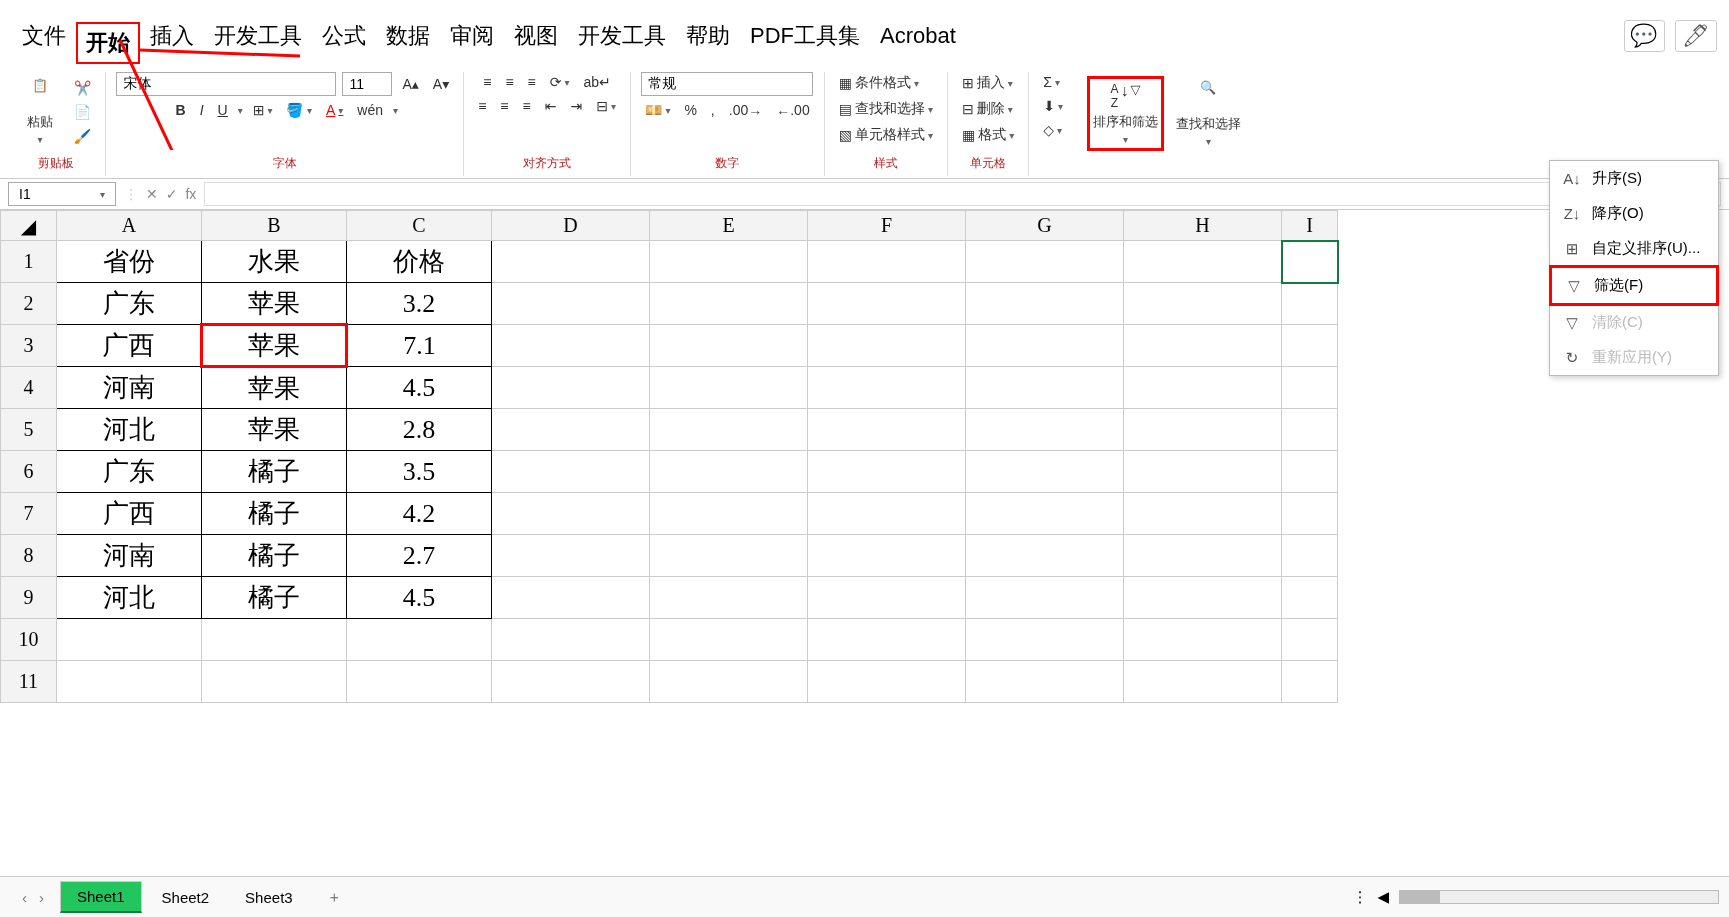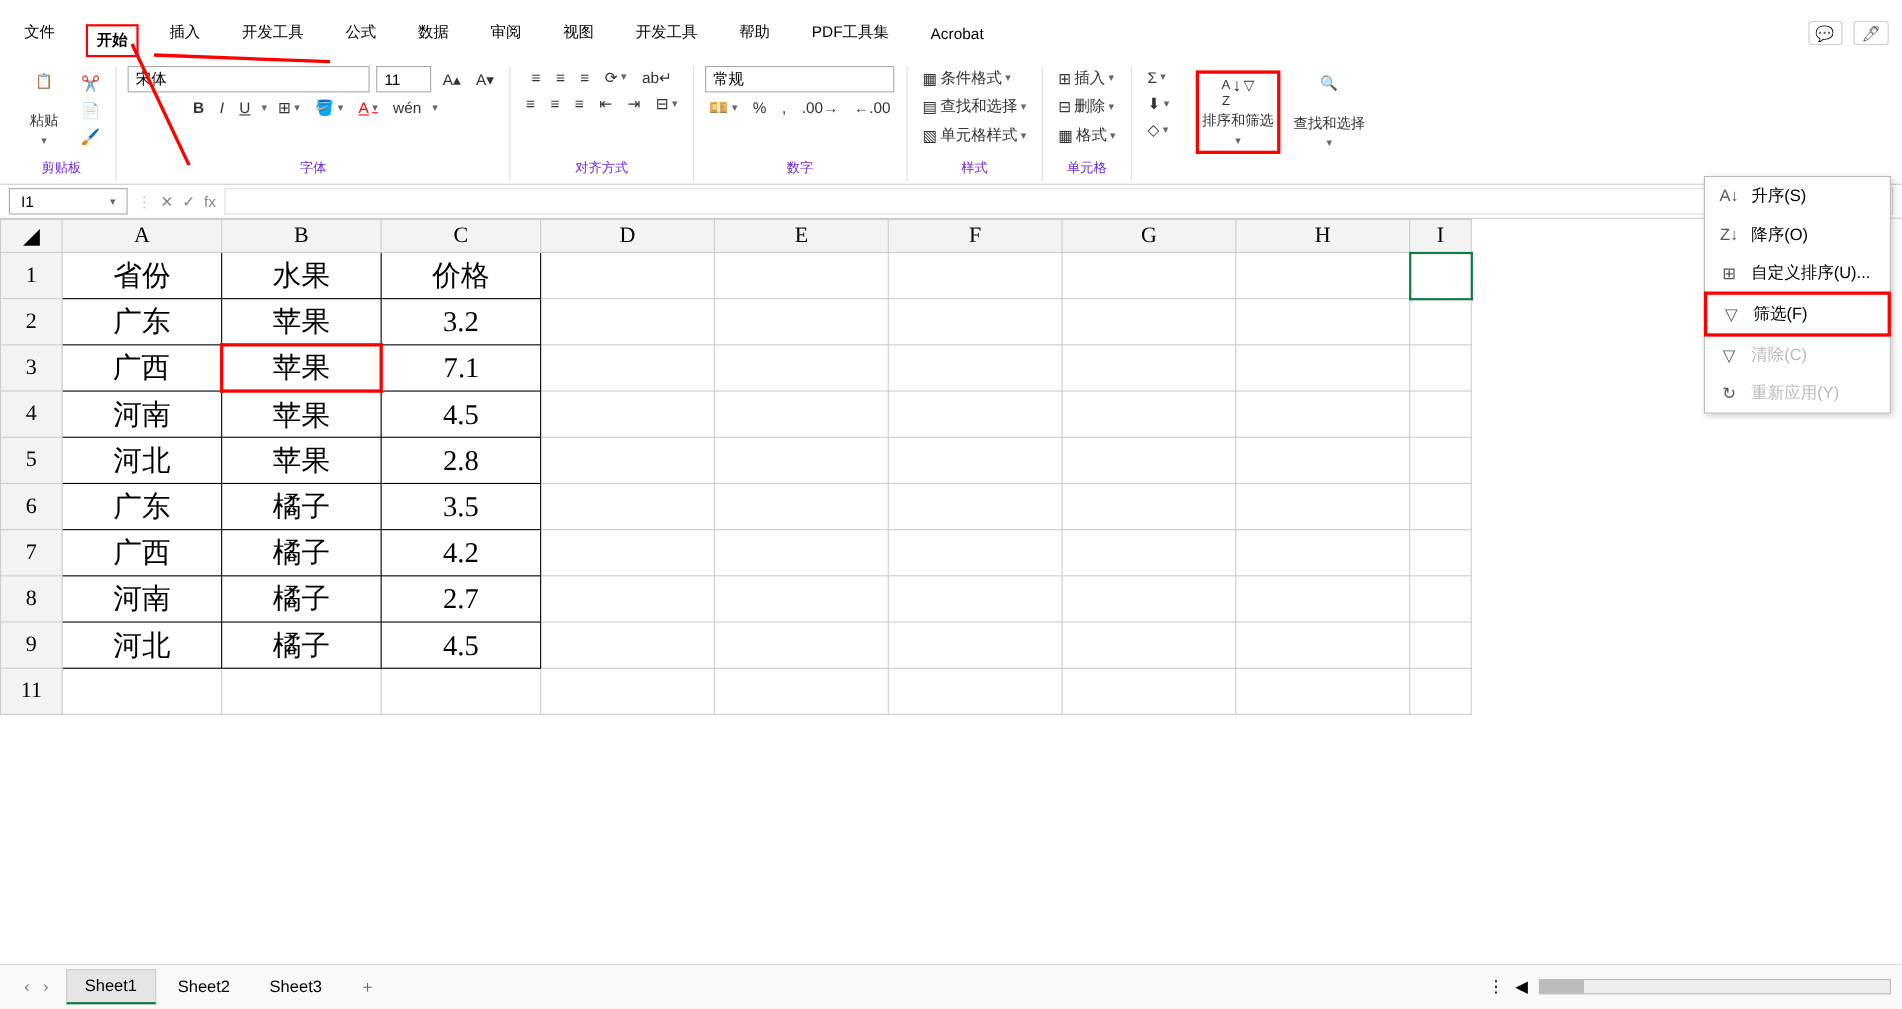--- a/index.html
+++ b/index.html
@@ -1,30 +1,30 @@
 <!DOCTYPE html>
 <html><head>
 <meta charset="utf-8">
 <style>
 * { box-sizing: border-box; margin: 0; padding: 0; font-family: "Microsoft YaHei", sans-serif; }
 body { background: #fff; font-size: 14px; overflow: hidden; }
 
 
-.tabs { display: flex; align-items: center; padding: 8px 12px 4px; gap: 18px; font-size: 14px; }
+.tabs { display: flex; align-items: center; padding: 8px 12px 4px; font-size: 22px; }
 .tab { padding: 4px 8px; cursor: pointer; border: 2px solid transparent; }
 .tab.active { font-weight: bold; border: 2px solid red; margin-top: 14px; }
 .tab-extra { margin-left: auto; display: flex; gap: 10px; }
 .tab-extra div { border: 1px solid #ccc; border-radius: 3px; padding: 2px 6px; color: #555; }
 
 
 .ribbon { display: flex; border-bottom: 1px solid #ccc; padding: 4px 6px 2px; align-items: stretch; position: relative; }
 .group { display: flex; flex-direction: column; align-items: center; padding: 0 10px; border-right: 1px solid #ddd; }
 .group:last-child { border-right: none; }
 .group-content { display: flex; align-items: center; gap: 6px; flex: 1; }
-.group-label { font-size: 12px; color: #6d28d9; margin-top: 4px; padding-bottom: 4px; }
+.group-label { font-size: 12px; color: #b91c1c; margin-top: 4px; padding-bottom: 4px; }
 .vcol { display: flex; flex-direction: column; gap: 4px; align-items: center; }
 .hrow { display: flex; gap: 6px; align-items: center; }
 .btn { padding: 2px 4px; cursor: pointer; color: #333; display: flex; align-items: center; gap: 3px; }
 .btn-lg { flex-direction: column; text-align: center; font-size: 13px; padding: 6px; min-width: 48px; }
 .icon { display: inline-block; width: 18px; height: 18px; }
 .icon-lg { width: 32px; height: 32px; }
 select, input.combo { border: 1px solid #aaa; padding: 3px 6px; font-size: 14px; background: #fff; }
 .font-sel { width: 220px; }
 .size-sel { width: 50px; }
 .dd { font-size: 10px; color: #666; }
@@ -54,21 +54,21 @@
 .dropdown { position: absolute; right: 10px; top: 160px; background: #fff; border: 1px solid #bbb; box-shadow: 2px 2px 6px rgba(0,0,0,.2); width: 170px; z-index: 10; }
 .dropdown-item { display: flex; align-items: center; gap: 10px; padding: 8px 12px; font-size: 15px; }
 .dropdown-item.disabled { color: #bbb; }
 .dropdown-item.hl { border: 3px solid red; margin: -1px; }
 .di-icon { width: 20px; text-align: center; color: #555; }
 
 
 .sheet-tabs { position: fixed; bottom: 0; left: 0; right: 0; display: flex; align-items: center; border-top: 1px solid #ccc; background: #f9f9f9; padding: 4px 10px; gap: 4px; font-size: 15px; }
 .sheet-nav { display: flex; gap: 12px; color: #777; padding: 0 12px; }
 .sheet-tab { padding: 6px 16px; cursor: pointer; }
-.sheet-tab.active { background: #e5e5e5; border: 1px solid #ccc; border-bottom: 2px solid #107c41; font-weight: 500; }
+.sheet-tab.active { background: #22c55e; border: 1px solid #ccc; border-bottom: 2px solid #107c41; font-weight: 500; }
 .sheet-add { padding: 6px 14px; color: #666; }
 .sheet-scroll { margin-left: auto; display: flex; align-items: center; gap: 10px; }
 .scrollbar { width: 320px; height: 14px; border: 1px solid #bbb; background: #eee; position: relative; }
 .scrollbar .thumb { position: absolute; left: 0; top: 0; height: 100%; width: 40px; background: #bbb; }
 
 
 .arrows { position: absolute; inset: 0; pointer-events: none; z-index: 5; }
 </style>
 </head>
 <body>
@@ -349,20 +349,32 @@
     <td class="cell data">橘子</td>
     <td class="cell data">4.5</td>
     <td class="cell"></td>
           <td class="cell"></td>
           <td class="cell"></td>
           <td class="cell"></td>
           <td class="cell"></td>
           <td class="cell"></td>
         </tr>
   <tr>
+          <td class="row-hdr">10</td>
+    <td class="cell"></td>
+          <td class="cell"></td>
+          <td class="cell"></td>
+          <td class="cell"></td>
+          <td class="cell"></td>
+          <td class="cell"></td>
+          <td class="cell"></td>
+          <td class="cell"></td>
+          <td class="cell"></td>
+        </tr>
+  <tr>
           <td class="row-hdr">11</td>
     <td class="cell"></td>
           <td class="cell"></td>
           <td class="cell"></td>
           <td class="cell"></td>
           <td class="cell"></td>
           <td class="cell"></td>
           <td class="cell"></td>
           <td class="cell"></td>
           <td class="cell"></td>

